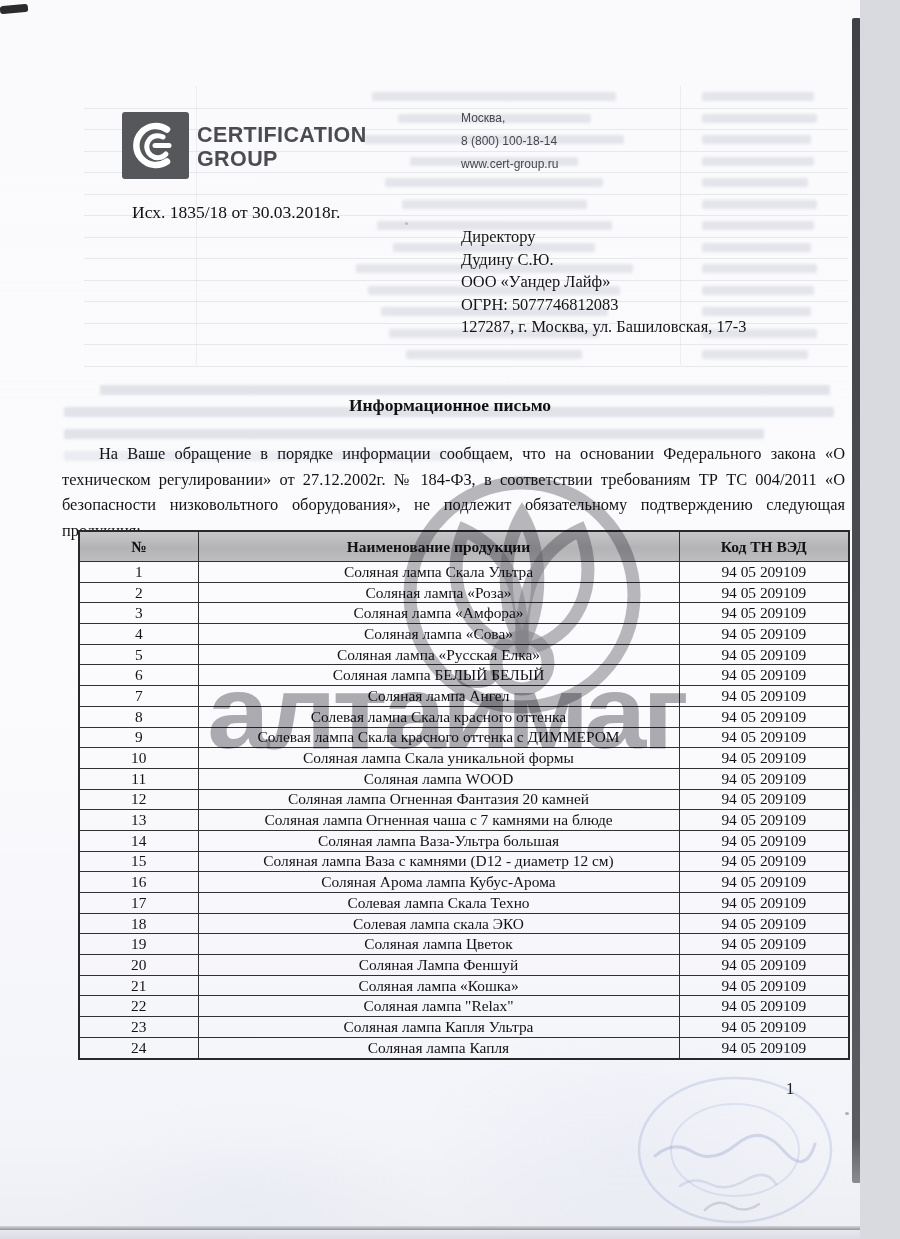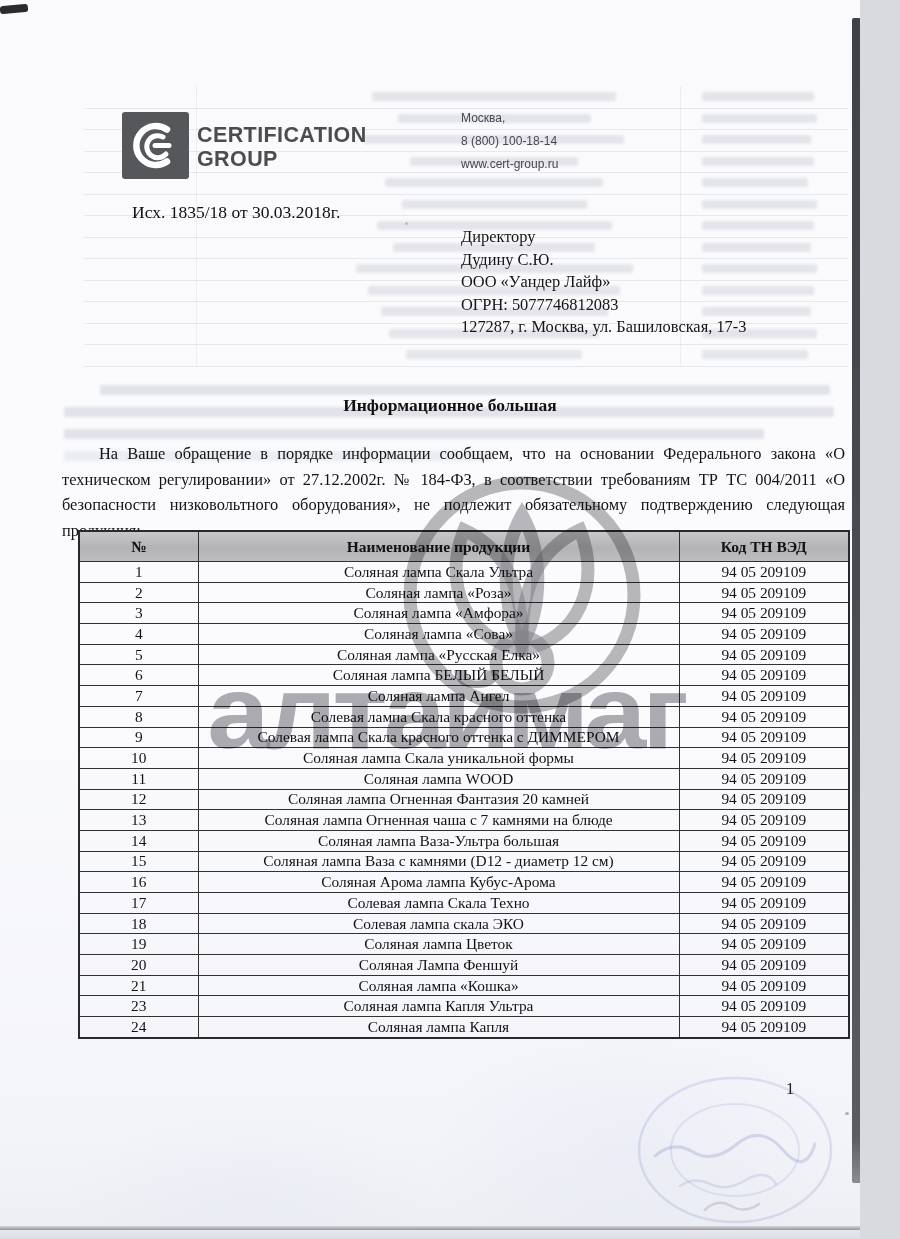--- a/index.html
+++ b/index.html
@@ -134,21 +134,21 @@
   <div class="ref">Исх. 1835/18 от 30.03.2018г.</div>
 
   <div class="recipient" id="recipientBlock">
       <div>Директору</div>
       <div>Дудину С.Ю.</div>
       <div>ООО «Уандер Лайф»</div>
       <div>ОГРН: 5077746812083</div>
       <div>127287, г. Москва, ул. Башиловская, 17-3</div>
     </div>
 
-  <div class="title">Информационное большая</div>
+  <div class="title">Информационное письмо</div>
   <div class="para">На Ваше обращение в порядке информации сообщаем, что на основании Федерального закона «О техническом регулировании» от 27.12.2002г. № 184-ФЗ, в соответствии требованиям ТР ТС 004/2011 «О безопасности низковольтного оборудования», не подлежит обязательному подтверждению следующая продукция:</div>
 
   <table class="products">
     <colgroup>
         <col style="width:119px;">
         <col style="width:481px;">
         <col style="width:170px;">
       </colgroup>
     <thead>
       <tr>
@@ -257,20 +257,25 @@
           <td>20</td>
           <td>Соляная Лампа Феншуй</td>
           <td>94 05 209109</td>
         </tr>
         <tr>
           <td>21</td>
           <td>Соляная лампа «Кошка»</td>
           <td>94 05 209109</td>
         </tr>
         <tr>
+          <td>22</td>
+          <td>Соляная лампа "Relax"</td>
+          <td>94 05 209109</td>
+        </tr>
+        <tr>
           <td>23</td>
           <td>Соляная лампа Капля Ультра</td>
           <td>94 05 209109</td>
         </tr>
         <tr>
           <td>24</td>
           <td>Соляная лампа Капля</td>
           <td>94 05 209109</td>
         </tr>
       </tbody>

